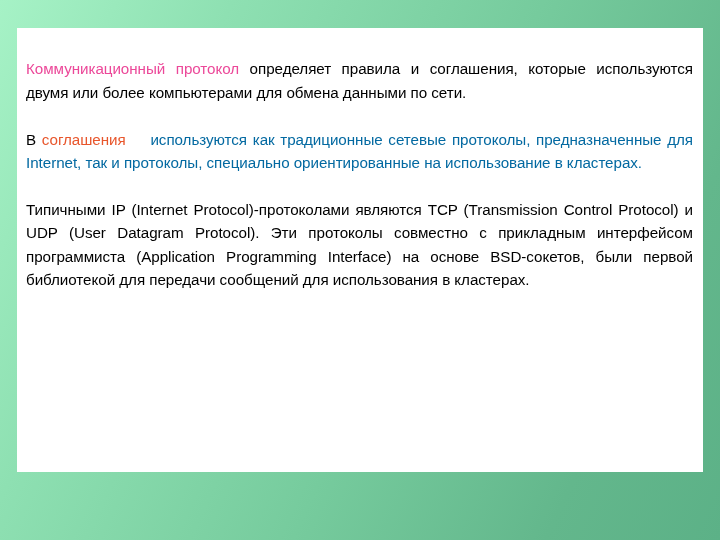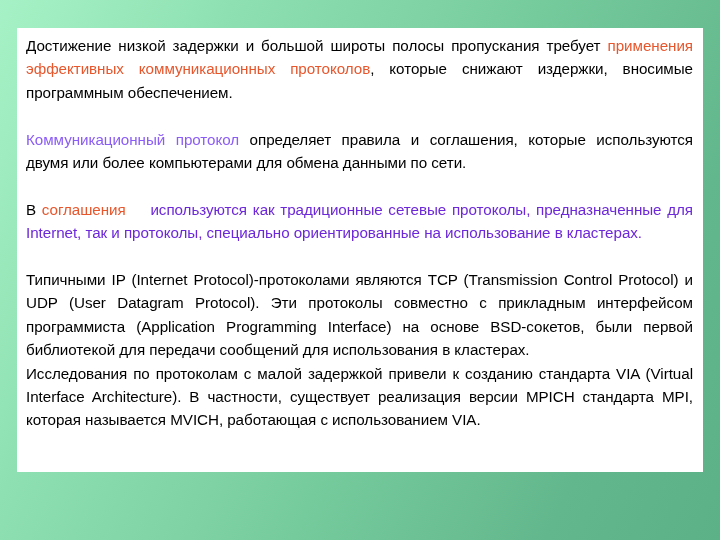--- a/index.html
+++ b/index.html
@@ -50,21 +50,19 @@
     margin-top: 23.4px;
   }
 </style>
 </head>
 <body>
 
 <div id="slide" style="background: linear-gradient(115deg, rgb(166, 242, 198) 0%, rgb(142, 224, 178) 24%, rgb(118, 203, 157) 56%, rgb(99, 183, 140) 82%, rgb(92, 177, 135) 100%);">
 
   <div id="content-panel" style="background: rgb(255, 255, 255);">
     <div id="paragraphs">
-        <p class="para"><span style="color: rgb(0, 0, 0);">Достижение низкой задержки и большой широты полосы пропускания требует </span><span style="color: rgb(232, 86, 44);">применения эффективных коммуникационных протоколов</span><span style="color: rgb(0, 0, 0);">, которые снижают издержки, вносимые программным обеспечением.</span></p>
-        <p class="para gap-before"><span style="color: #8b5cf6;">Коммуникационный протокол</span><span style="color: rgb(0, 0, 0);"> определяет правила и соглашения, которые используются двумя или более компьютерами для обмена данными по сети.</span></p>
-        <p class="para gap-before"><span style="color: rgb(0, 0, 0);">В </span><span style="color: rgb(232, 86, 44);">соглашения</span><span style="color: #6d28d9; margin-left: 19px;"> используются как традиционные сетевые протоколы, предназначенные для Internet, так и протоколы, специально ориентированные на использование в кластерах.</span></p>
+        <p class="para gap-before"><span style="color: #ec4899;">Коммуникационный протокол</span><span style="color: rgb(0, 0, 0);"> определяет правила и соглашения, которые используются двумя или более компьютерами для обмена данными по сети.</span></p>
+        <p class="para gap-before"><span style="color: rgb(0, 0, 0);">В </span><span style="color: rgb(232, 86, 44);">соглашения</span><span style="color: #0369a1; margin-left: 19px;"> используются как традиционные сетевые протоколы, предназначенные для Internet, так и протоколы, специально ориентированные на использование в кластерах.</span></p>
         <p class="para gap-before"><span style="color: rgb(0, 0, 0);">Типичными IP (Internet Protocol)-протоколами являются TCP (Transmission Control Protocol) и UDP (User Datagram Protocol). Эти протоколы совместно с прикладным интерфейсом программиста (Application Programming Interface) на основе BSD-сокетов, были первой библиотекой для передачи сообщений для использования в кластерах.</span></p>
-        <p class="para"><span style="color: rgb(0, 0, 0);">Исследования по протоколам с малой задержкой привели к созданию стандарта VIA (Virtual Interface Architecture). В частности, существует реализация версии MPICH стандарта MPI, которая называется MVICH, работающая с использованием VIA.</span></p>
       </div>
   </div>
 
 </div>
 
 </body></html>

